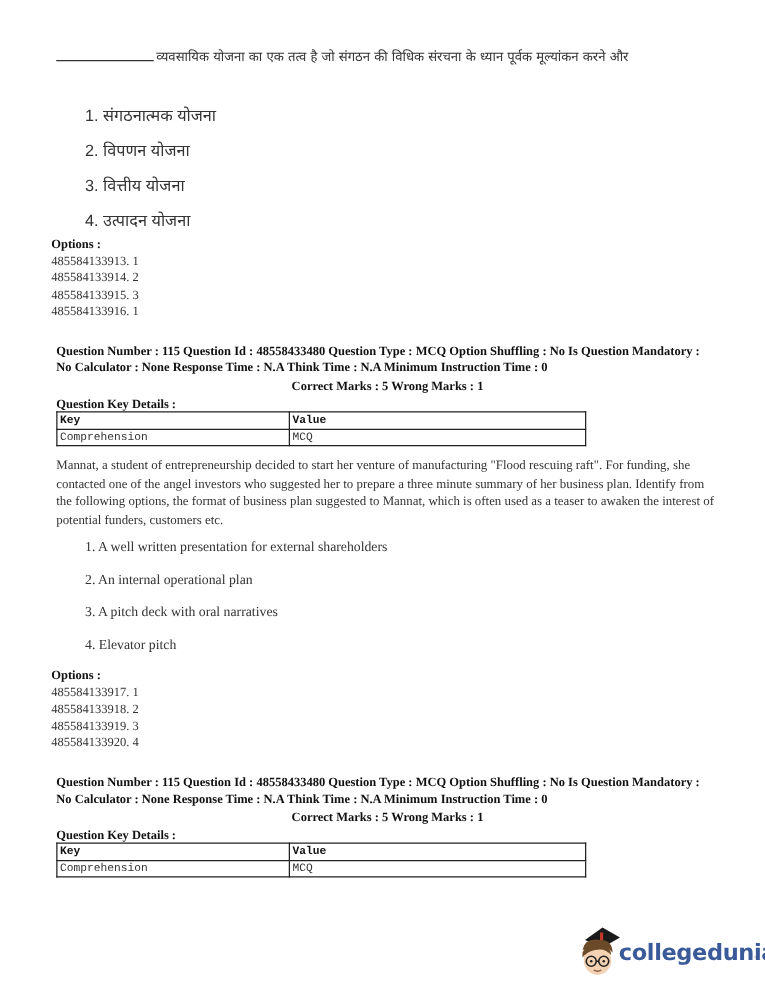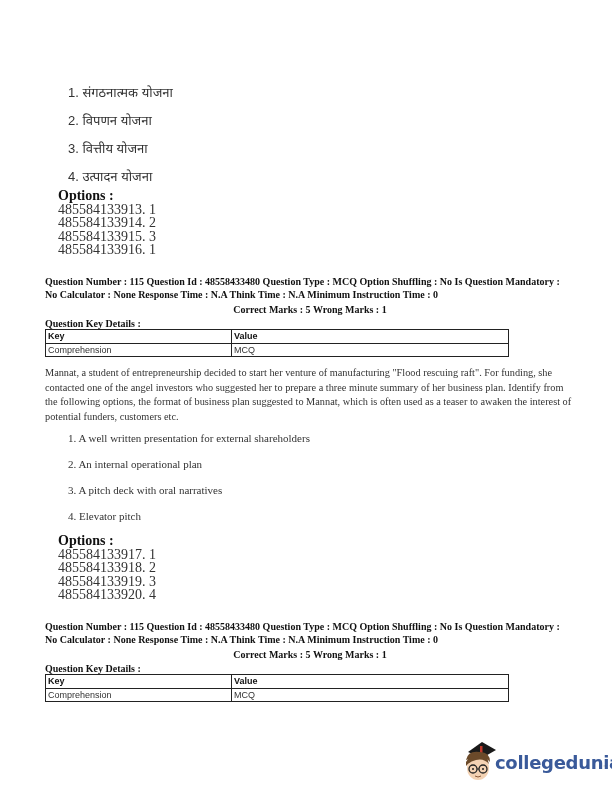--- a/index.html
+++ b/index.html
@@ -10,32 +10,32 @@
     position: absolute; left: 45px; top: 38px; width: 530px;
     font-family: "DejaVu Sans", sans-serif; font-size: 10.5px; line-height: 17px; color: #333;
   }
   .blank { display: inline-block; width: 78px; border-bottom: 1px solid #333; height: 10px; margin-right: 2px; }
 
   .opt-list { position: absolute; left: 68px; }
   .opt-list .opt { position: absolute; left: 0; white-space: nowrap; }
   .hindi-opts .opt { font-family: Liberation Sans, sans-serif; font-size: 13px; color: #333; }
   .eng-opts .opt { font-family: "Liberation Serif", serif; font-size: 11px; color: #333; }
 
-  .options-block { position: absolute; left: 58px; font-size: 14px; line-height: 13.5px; }
+  .options-block { position: absolute; left: 41px; font-size: 10px; line-height: 13.5px; }
   .options-block .label { font-weight: bold; color: #111; }
   .options-block .oid { color: #333; }
 
   .meta { position: absolute; left: 45px; width: 530px; font-size: 10px; line-height: 13px; font-weight: bold; color: #111; }
   .meta .row2 { margin-top: 0; }
   .meta .marks { margin-top: 2px; text-align: center; }
   .meta .qkd { margin-top: 1px; }
 
   table.keytab {
-    position: absolute; left: 45px; width: 464px; border-collapse: collapse;
-    font-family: Liberation Sans, sans-serif; font-size: 9px;
+    position: absolute; left: 45px; width: 424px; border-collapse: collapse;
+    font-family: Liberation Mono, monospace; font-size: 9px;
   }
   table.keytab td { border: 1px solid #222; padding: 0 2px; height: 13.5px; line-height: 12px; vertical-align: middle; }
   table.keytab td.kcol { width: 186px; }
   table.keytab tr.head td { font-weight: bold; color: #111; }
   table.keytab tr.body td { color: #333; }
 
   .eng-q {
     position: absolute; left: 45px; top: 366px; width: 530px;
     font-family: "Liberation Serif", serif; font-size: 10.3px; line-height: 14.5px; color: #333;
   }
@@ -44,20 +44,21 @@
   .logo-text {
     position: absolute; left: 33px; top: 14px;
     font-family: "DejaVu Sans", sans-serif; font-size: 18px; font-weight: bold; color: #3a5a9a; letter-spacing: -0.3px;
   }
   .logo-tm { position: absolute; left: 141px; top: 27px; font-family: "DejaVu Sans", sans-serif; font-size: 3.5px; color: #555; }
 </style>
 </head>
 <body>
 
 <div class="hindi-q">
+  <div><span class="blank"></span><span>व्यवसायिक योजना का एक तत्व है जो संगठन की विधिक संरचना के ध्यान पूर्वक मूल्यांकन करने और</span></div>
 </div>
 
 <div class="opt-list hindi-opts" style="top:83px;">
   <div class="opt" style="top:0px;">1. संगठनात्मक योजना</div>
   <div class="opt" style="top:28px;">2. विपणन योजना</div>
   <div class="opt" style="top:56px;">3. वित्तीय योजना</div>
   <div class="opt" style="top:84px;">4. उत्पादन योजना</div>
 </div>
 
 <div class="options-block" style="top:189px;">

